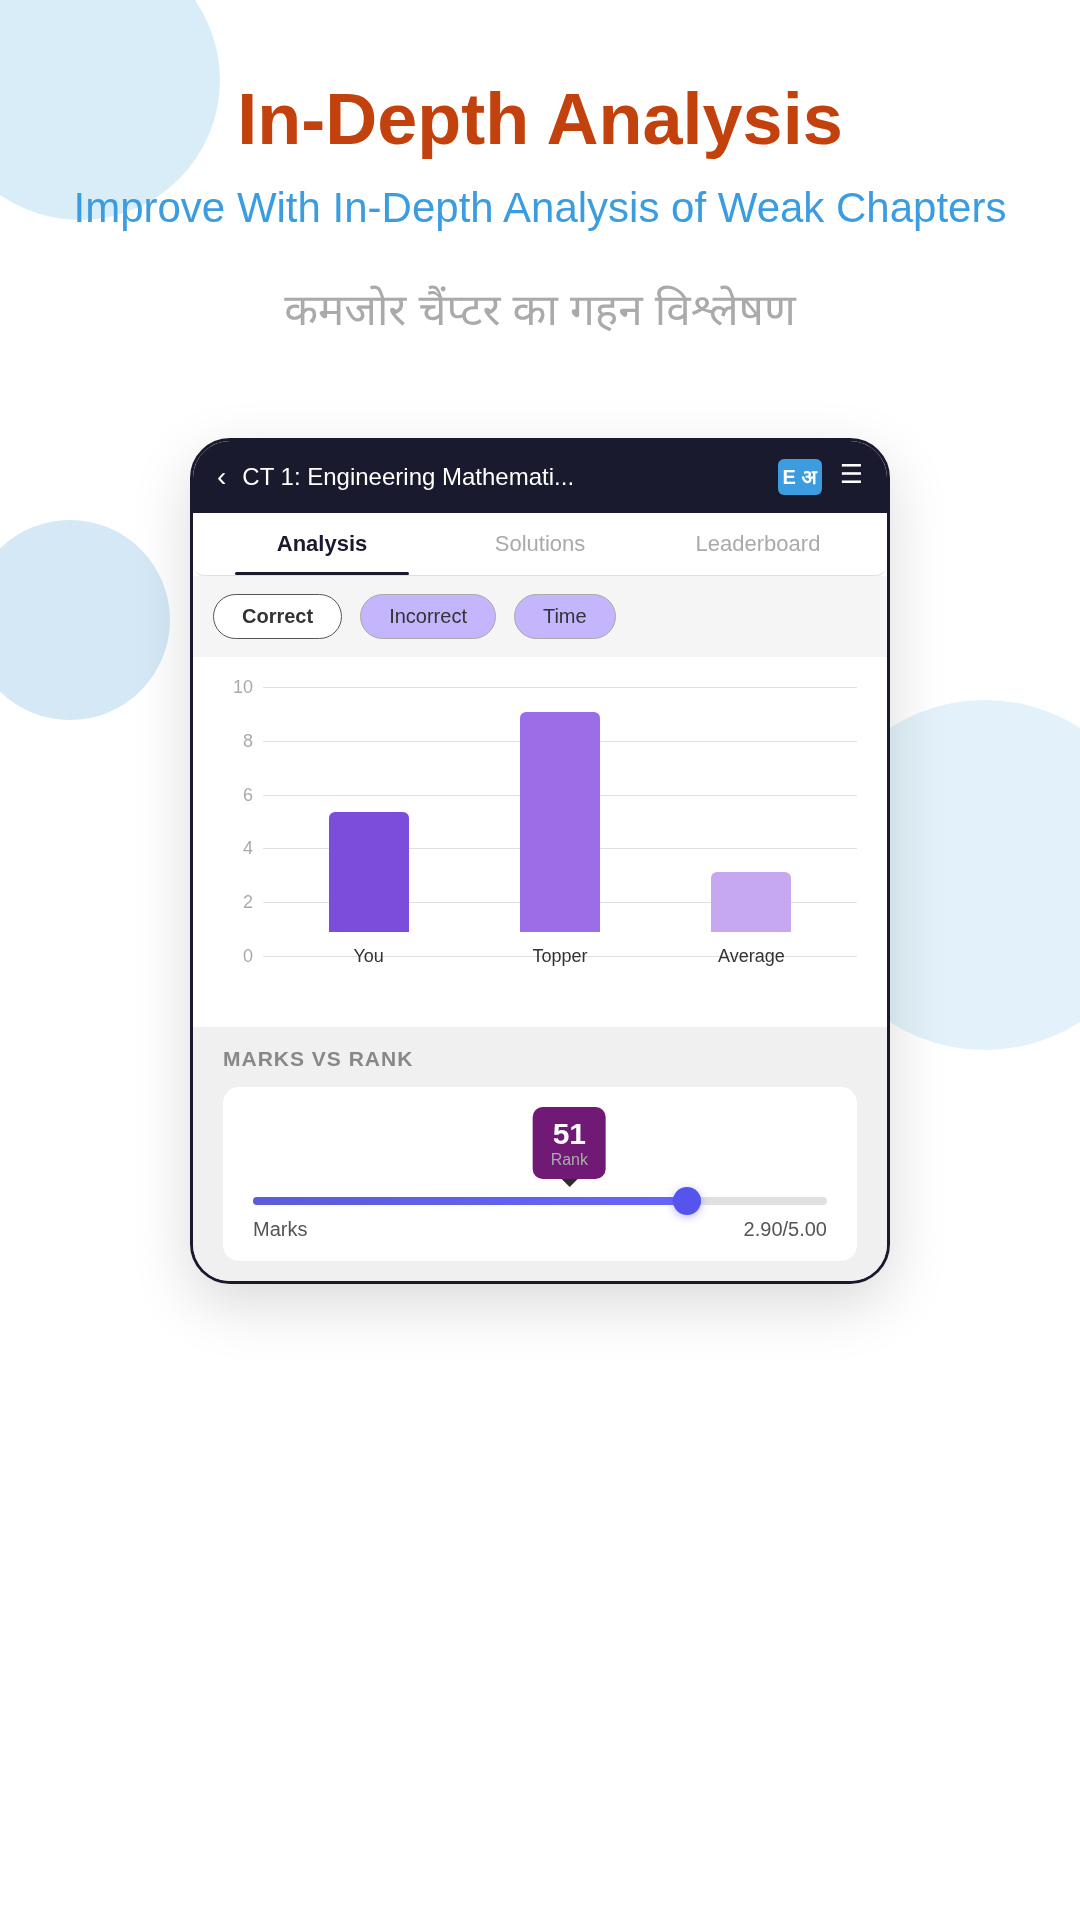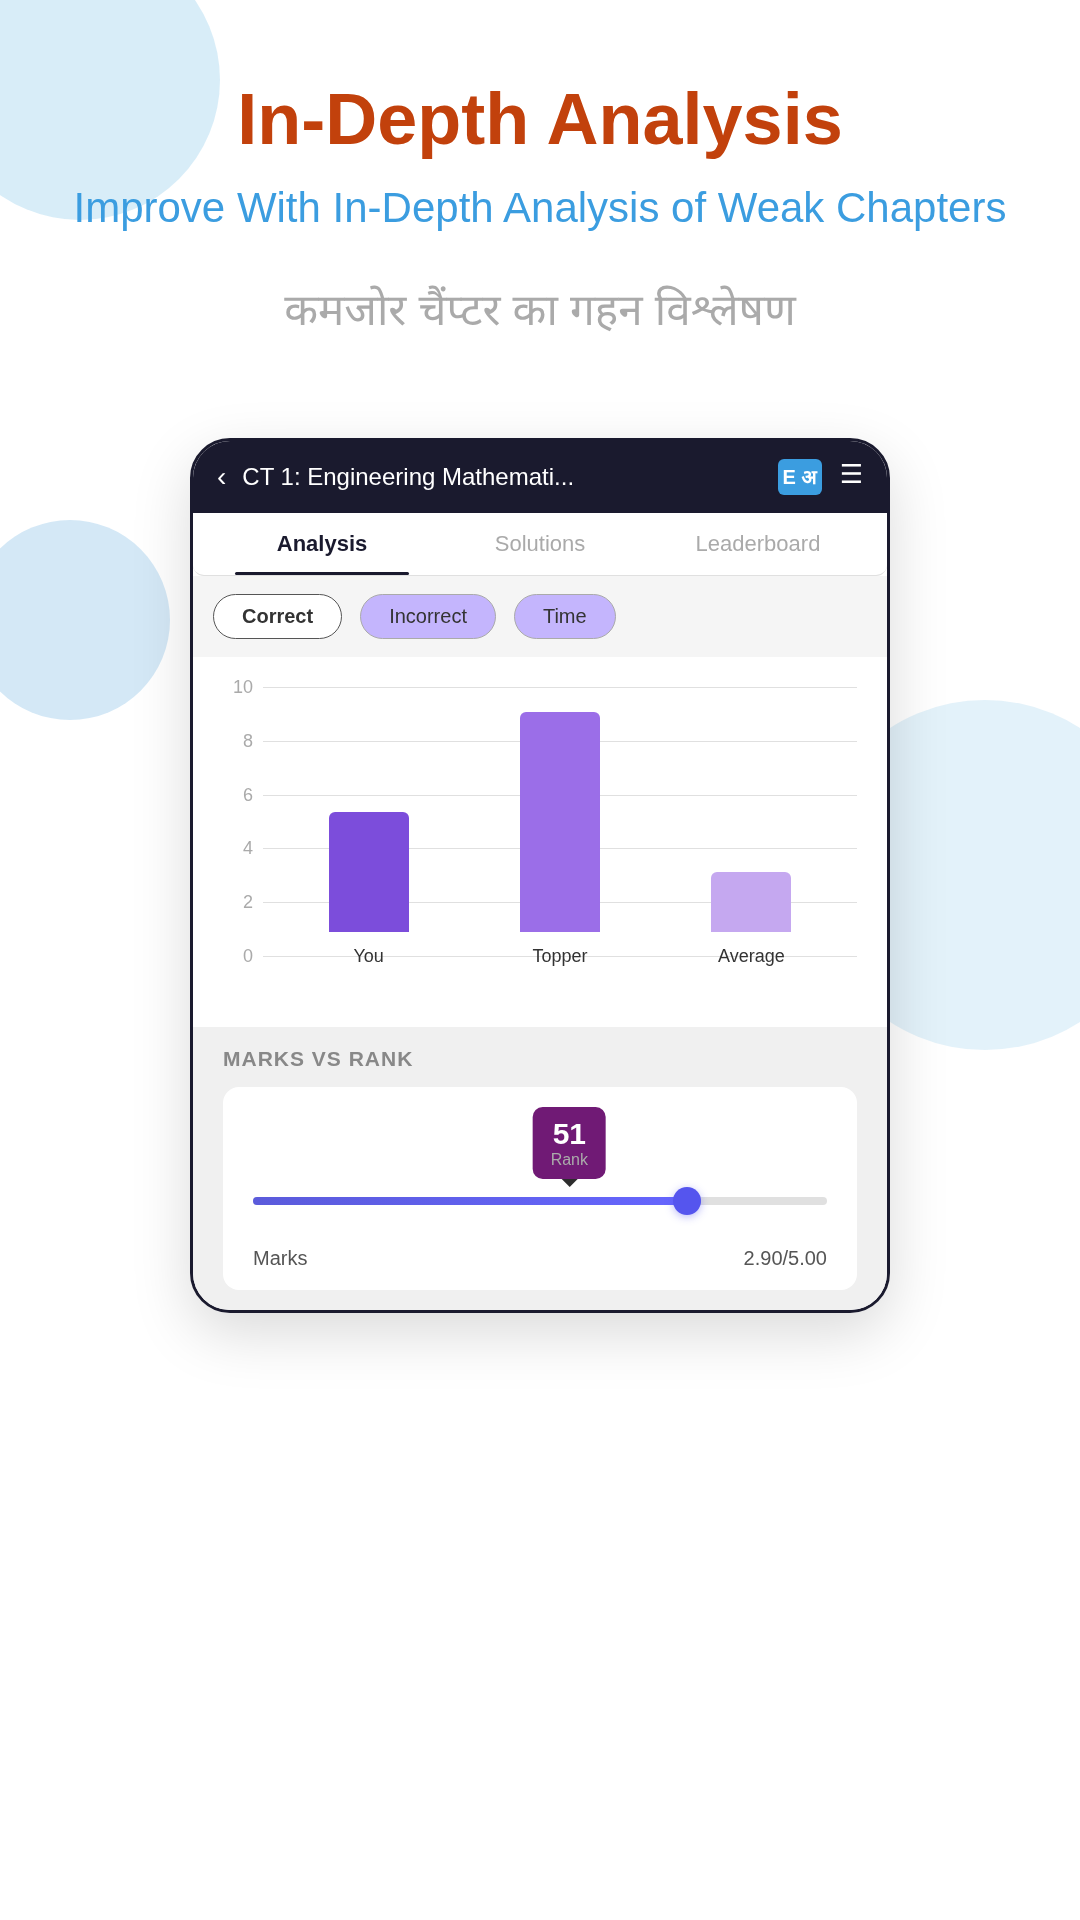--- a/index.html
+++ b/index.html
@@ -310,21 +310,21 @@
       background: #5555ee;
       border-radius: 50%;
       position: absolute;
       right: 22%;
       top: -10px;
       box-shadow: 0 2px 8px rgba(85,85,238,0.4);
     }
     .marks-row {
       display: flex;
       justify-content: space-between;
-      margin-top: 32px;
+      margin-top: 3px;
     }
     .marks-text {
       font-size: 20px;
       color: #555;
     }
     .marks-value {
       font-size: 20px;
       color: #555;
     }
   </style>

